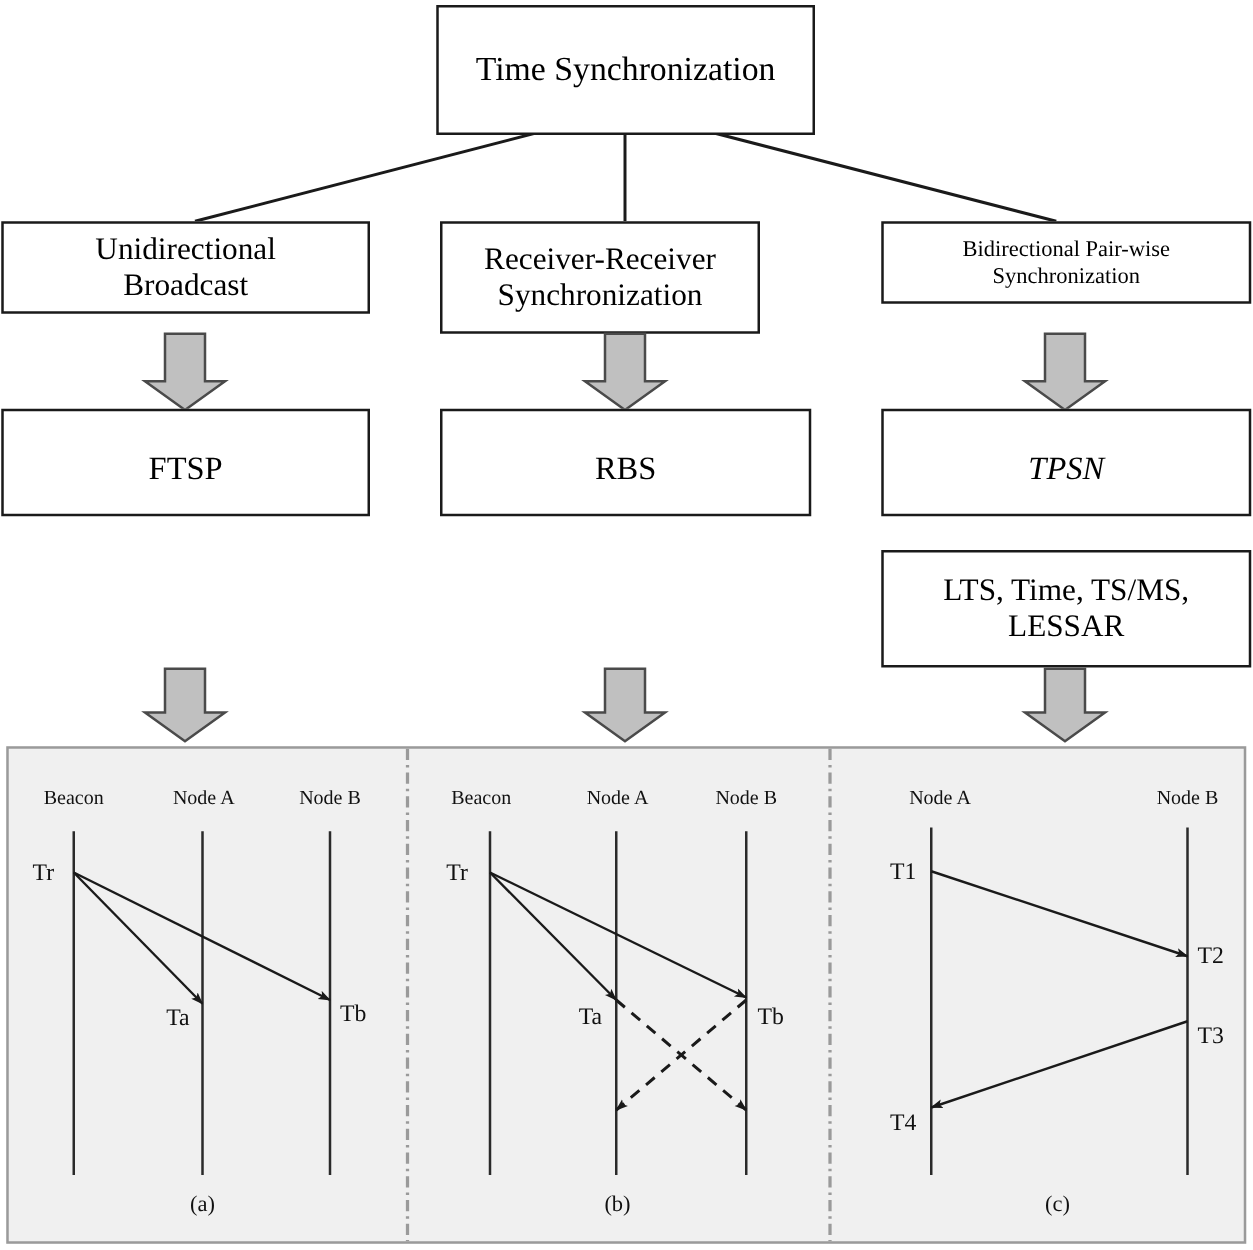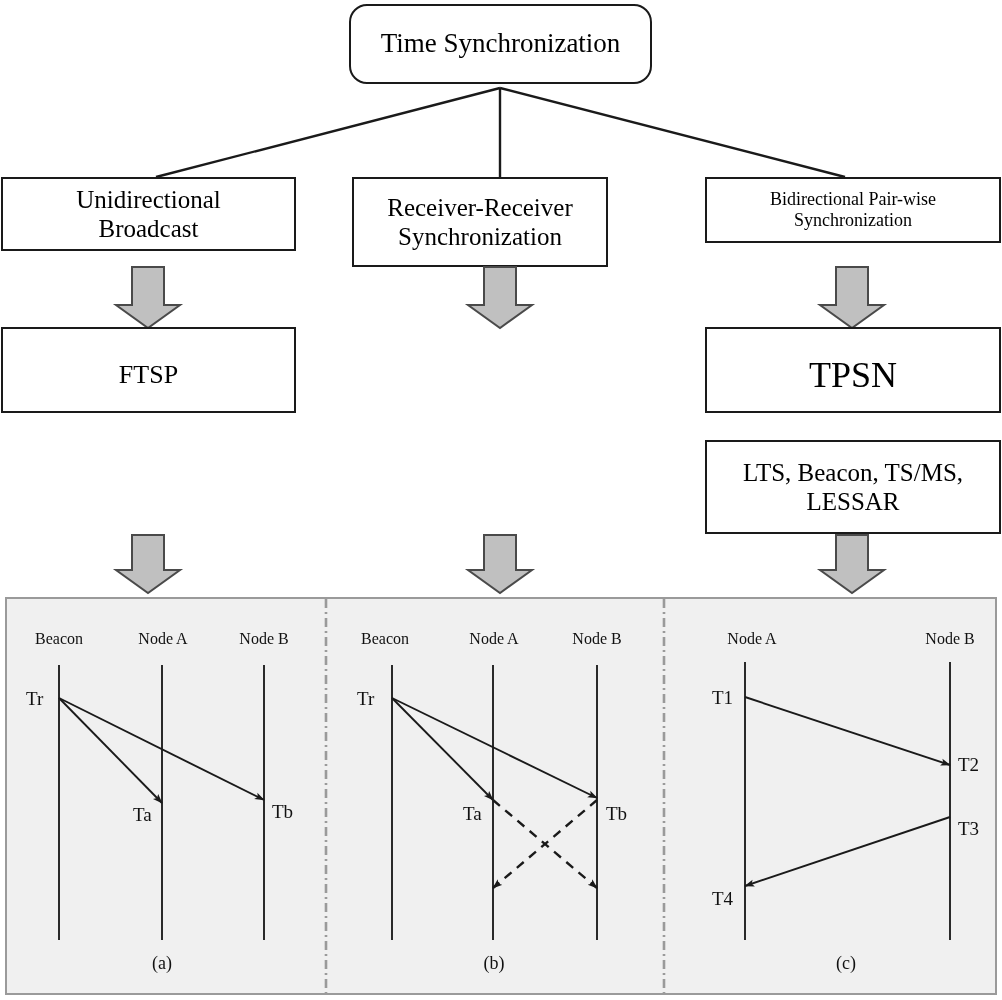--- a/index.html
+++ b/index.html
@@ -74,21 +74,21 @@
 <div id="canvas">
 
   <svg class="svg-layer" viewBox="0 0 1002 1000">
     <g stroke="#1a1a1a" stroke-width="2.4" fill="none">
       <line x1="500" y1="88" x2="156" y2="177"></line>
       <line x1="500" y1="88" x2="500" y2="177"></line>
       <line x1="500" y1="88" x2="845" y2="177"></line>
     </g>
   </svg>
 
-  <div class="box vcenter" style="left:349px; top:4px; width:303px; height:80px; font-size:27px;border-radius:18px;">
+  <div class="box vcenter" style="left:349px; top:4px; width:303px; height:104px; font-size:27px;">
     <span class="box-label">Time Synchronization</span>
   </div>
 
   <div class="box vcenter" style="left:1px; top:177px; width:295px; height:74px; font-size:25px;">
     <span class="box-label">
       <span>Unidirectional</span><br>
       <span>Broadcast</span>
     </span>
   </div>
 
@@ -115,29 +115,32 @@
       <polygon points="132,535 164,535 164,570 180,570 148,593 116,570 132,570"></polygon>
       <polygon points="484,535 516,535 516,570 532,570 500,593 468,570 484,570"></polygon>
       <polygon points="836,535 868,535 868,570 884,570 852,593 820,570 836,570"></polygon>
     </g>
   </svg>
 
   <div class="box vtop" style="left:1px; top:327px; width:295px; height:86px; font-size:26px;">
     <span class="box-label">FTSP</span>
   </div>
 
-
-  <div class="box vtop" style="left:705px; top:327px; width:296px; height:86px; font-size:36px;">
+  <div class="box vtop" style="left:352px; top:327px; width:297px; height:86px; font-size:26px;">
+    <span class="box-label">RBS</span>
+  </div>
+
+  <div class="box vtop" style="left:705px; top:327px; width:296px; height:86px; font-size:26px;font-style:italic;">
     <span class="box-label">TPSN</span>
   </div>
 
 
   <div class="box vcenter" style="left:705px; top:440px; width:296px; height:94px; font-size:25px;">
     <span class="box-label">
-      <span>LTS, Beacon, TS/MS,</span><br>
+      <span>LTS, Time, TS/MS,</span><br>
       <span>LESSAR</span>
     </span>
   </div>
 
   <div class="panel" style="left:5px; top:597px; width:992px; height:398px;"></div>
 
   <svg class="svg-layer" viewBox="0 0 1002 1000">
     <defs>
       <marker id="ah" markerWidth="11" markerHeight="11" refX="9.2" refY="4" orient="auto" markerUnits="userSpaceOnUse">
         <path d="M0,0.4 L10,4 L0,7.6 L2.2,4 Z" fill="#1a1a1a"></path>

